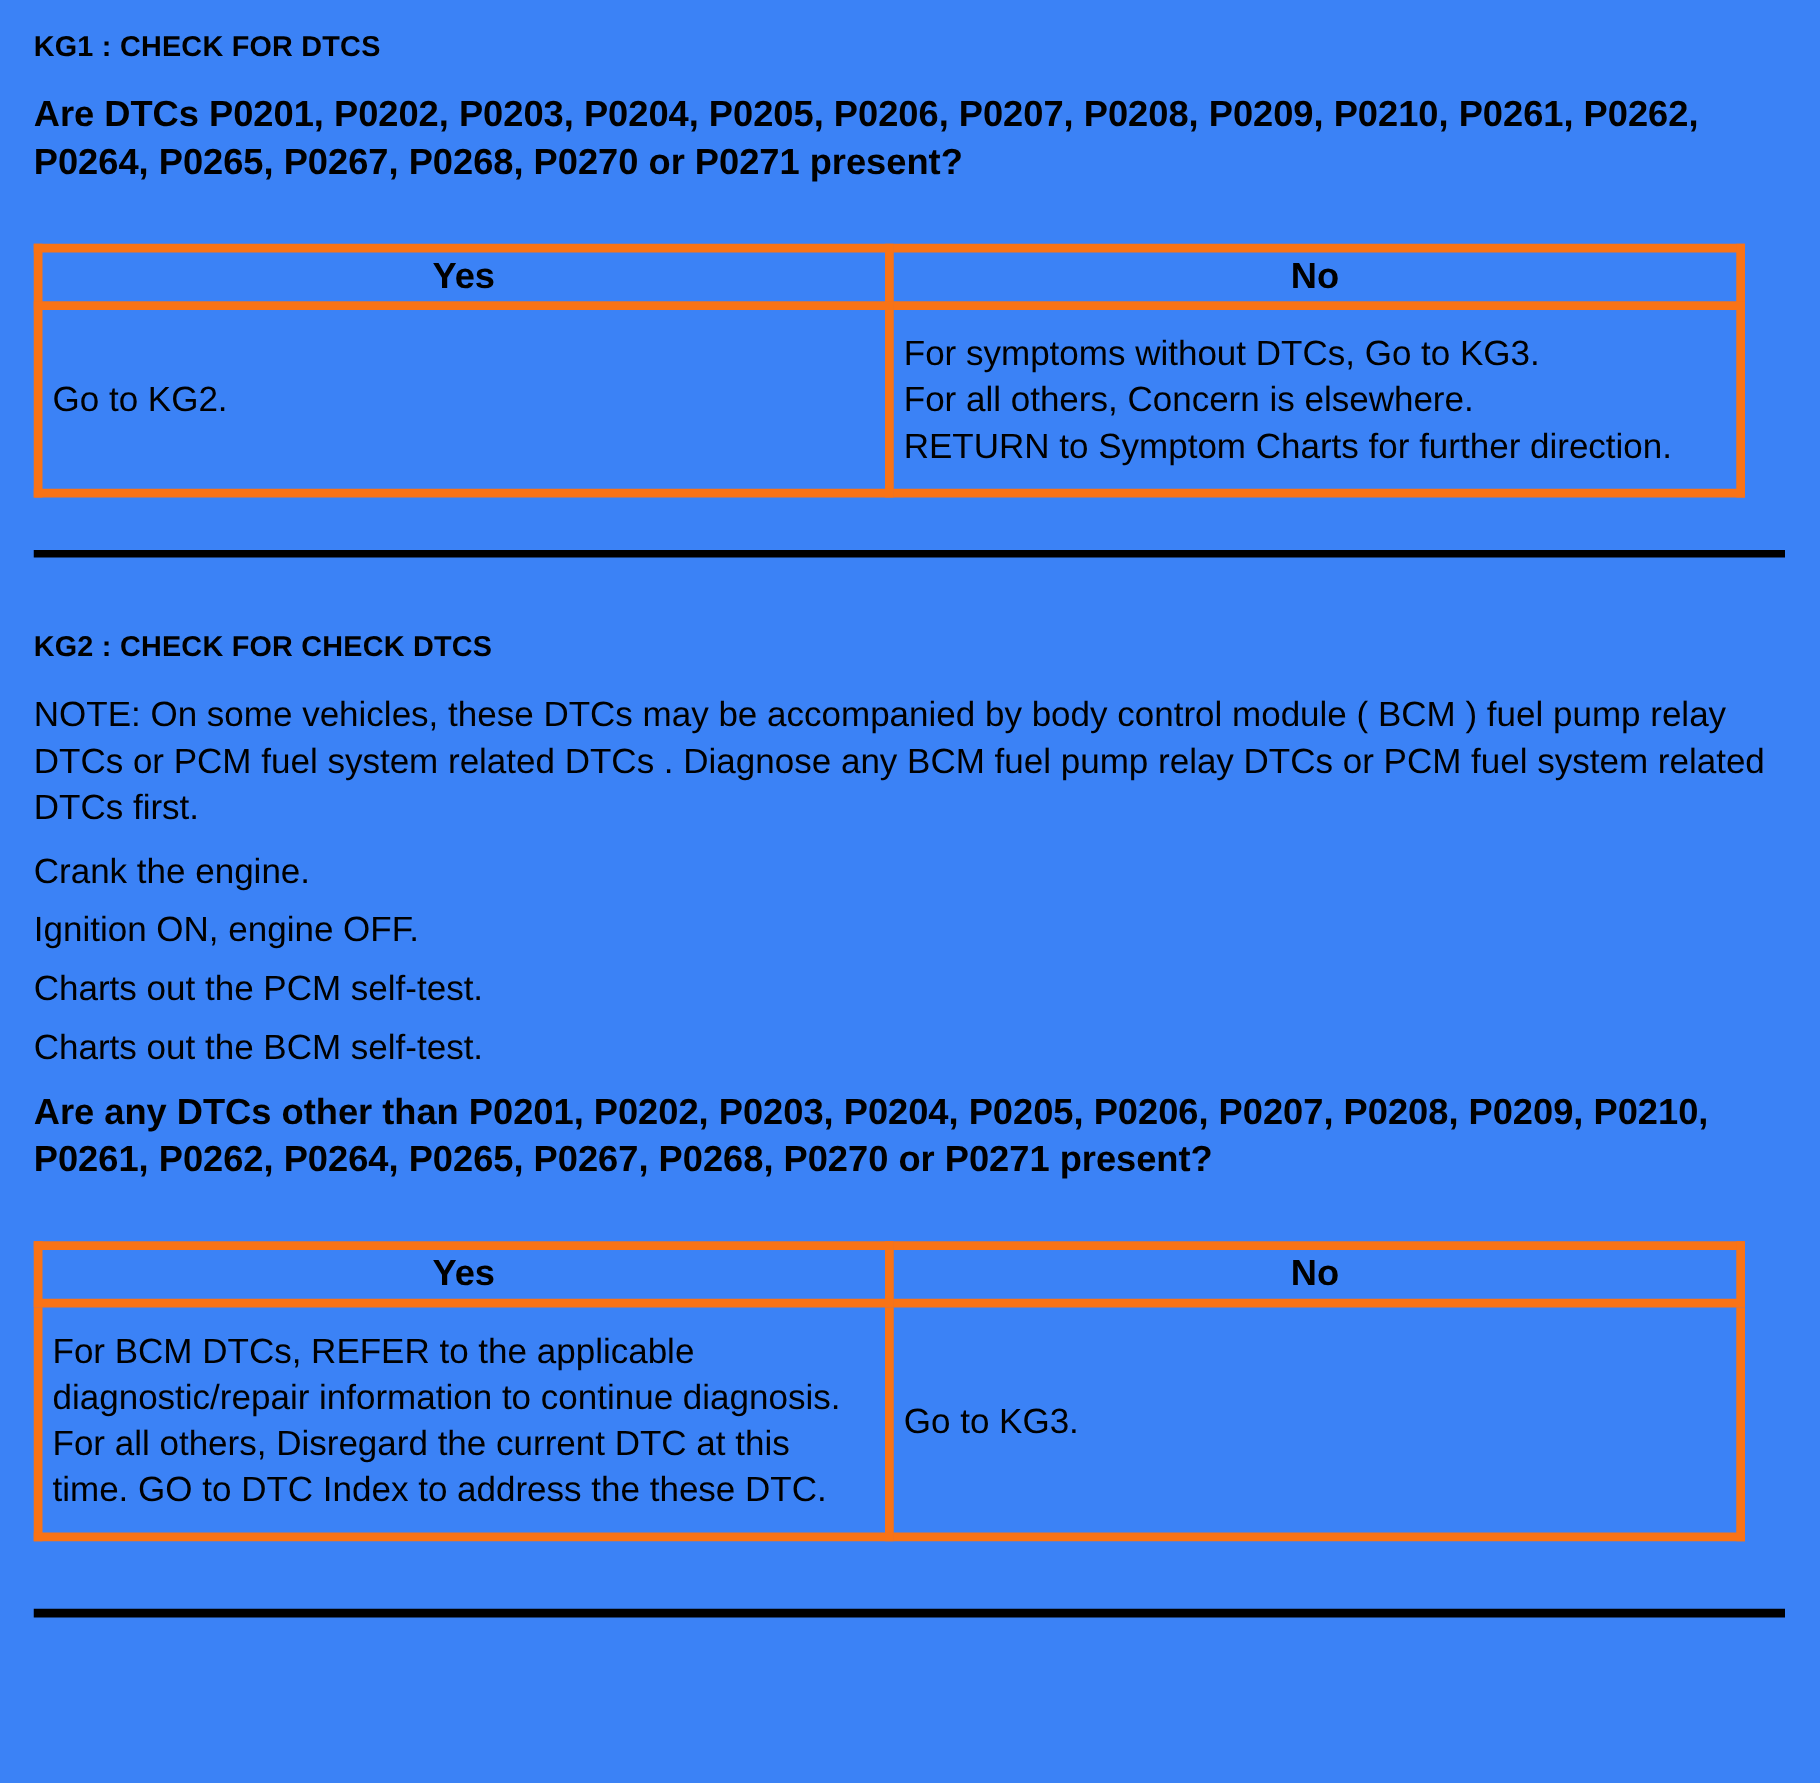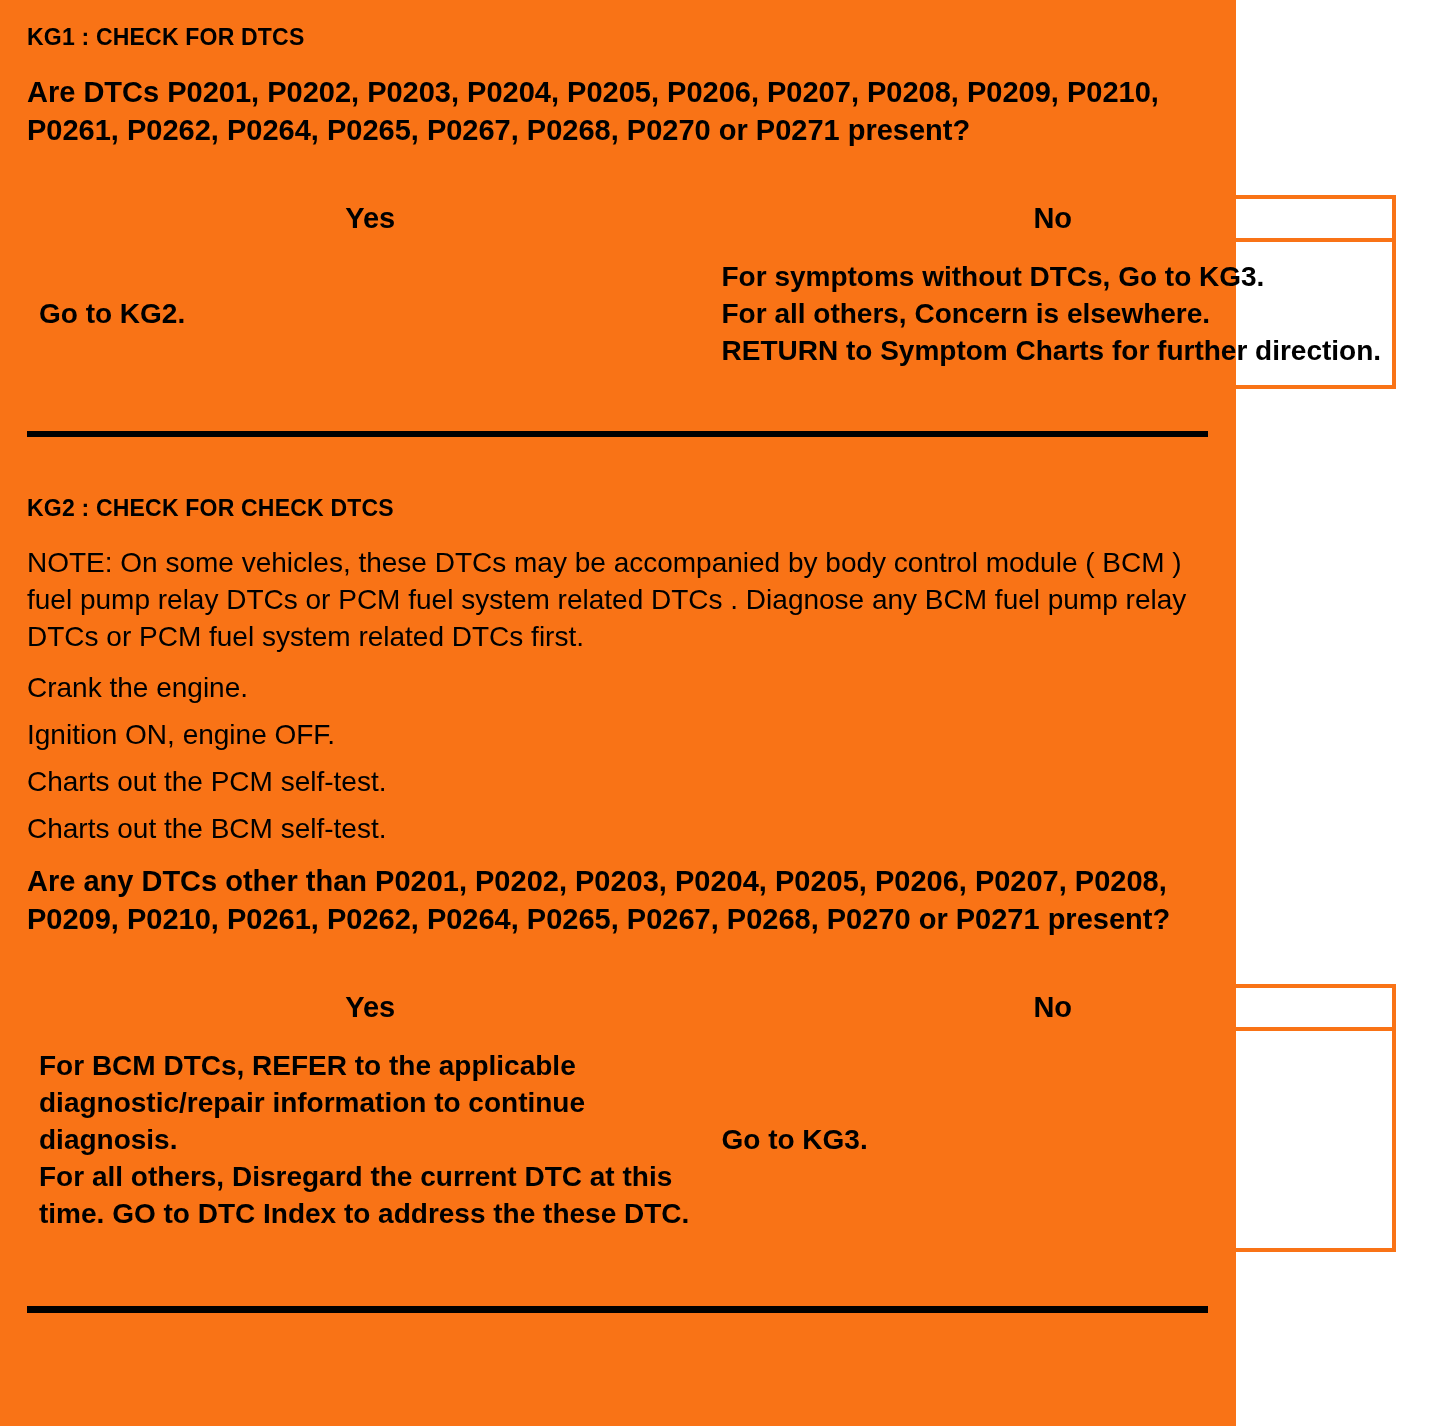--- a/index.html
+++ b/index.html
@@ -3,25 +3,25 @@
 <meta charset="utf-8">
 <style>
   html, body {
     margin: 0;
     padding: 0;
     background: #ffffff;
     color: #000000;
     font-family: "Liberation Sans", sans-serif;
   }
   .page {
-    width: 1236px;
+    width: 1456px;
     min-height: 1426px;
     box-sizing: border-box;
     padding: 24px 28px 20px 27px;
-    background: #f97316;
+    background: #3b82f6;
   }
   .step-heading {
     font-size: 23px;
     font-weight: bold;
     margin: 0 0 22px 0;
     letter-spacing: 0.2px;
   }
   .question {
     font-size: 29px;
     font-weight: bold;
@@ -39,35 +39,34 @@
     margin: 0 0 13px 0;
   }
   .decision-table {
     width: 1369px;
     border-collapse: collapse;
     table-layout: fixed;
     margin-top: 46px;
   }
   .decision-table th,
   .decision-table td {
-    border: 4px solid #f97316;
+    border: 7px solid #f97316;
   }
   .decision-table th {
     font-size: 29px;
     font-weight: bold;
     text-align: center;
     padding: 3px 4px;
   }
   .decision-table td {
     font-size: 28px;
     line-height: 37px;
     padding: 16px 8px;
     white-space: pre-line;
     vertical-align: middle;
-    font-weight: bold;
   }
   .ta-center { text-align: left; }
   .va-top { vertical-align: top; }
   .rule {
     border: none;
     height: 6px;
     background: #000000;
     margin: 42px 0 58px 0;
   }
   .rule.bottom {

